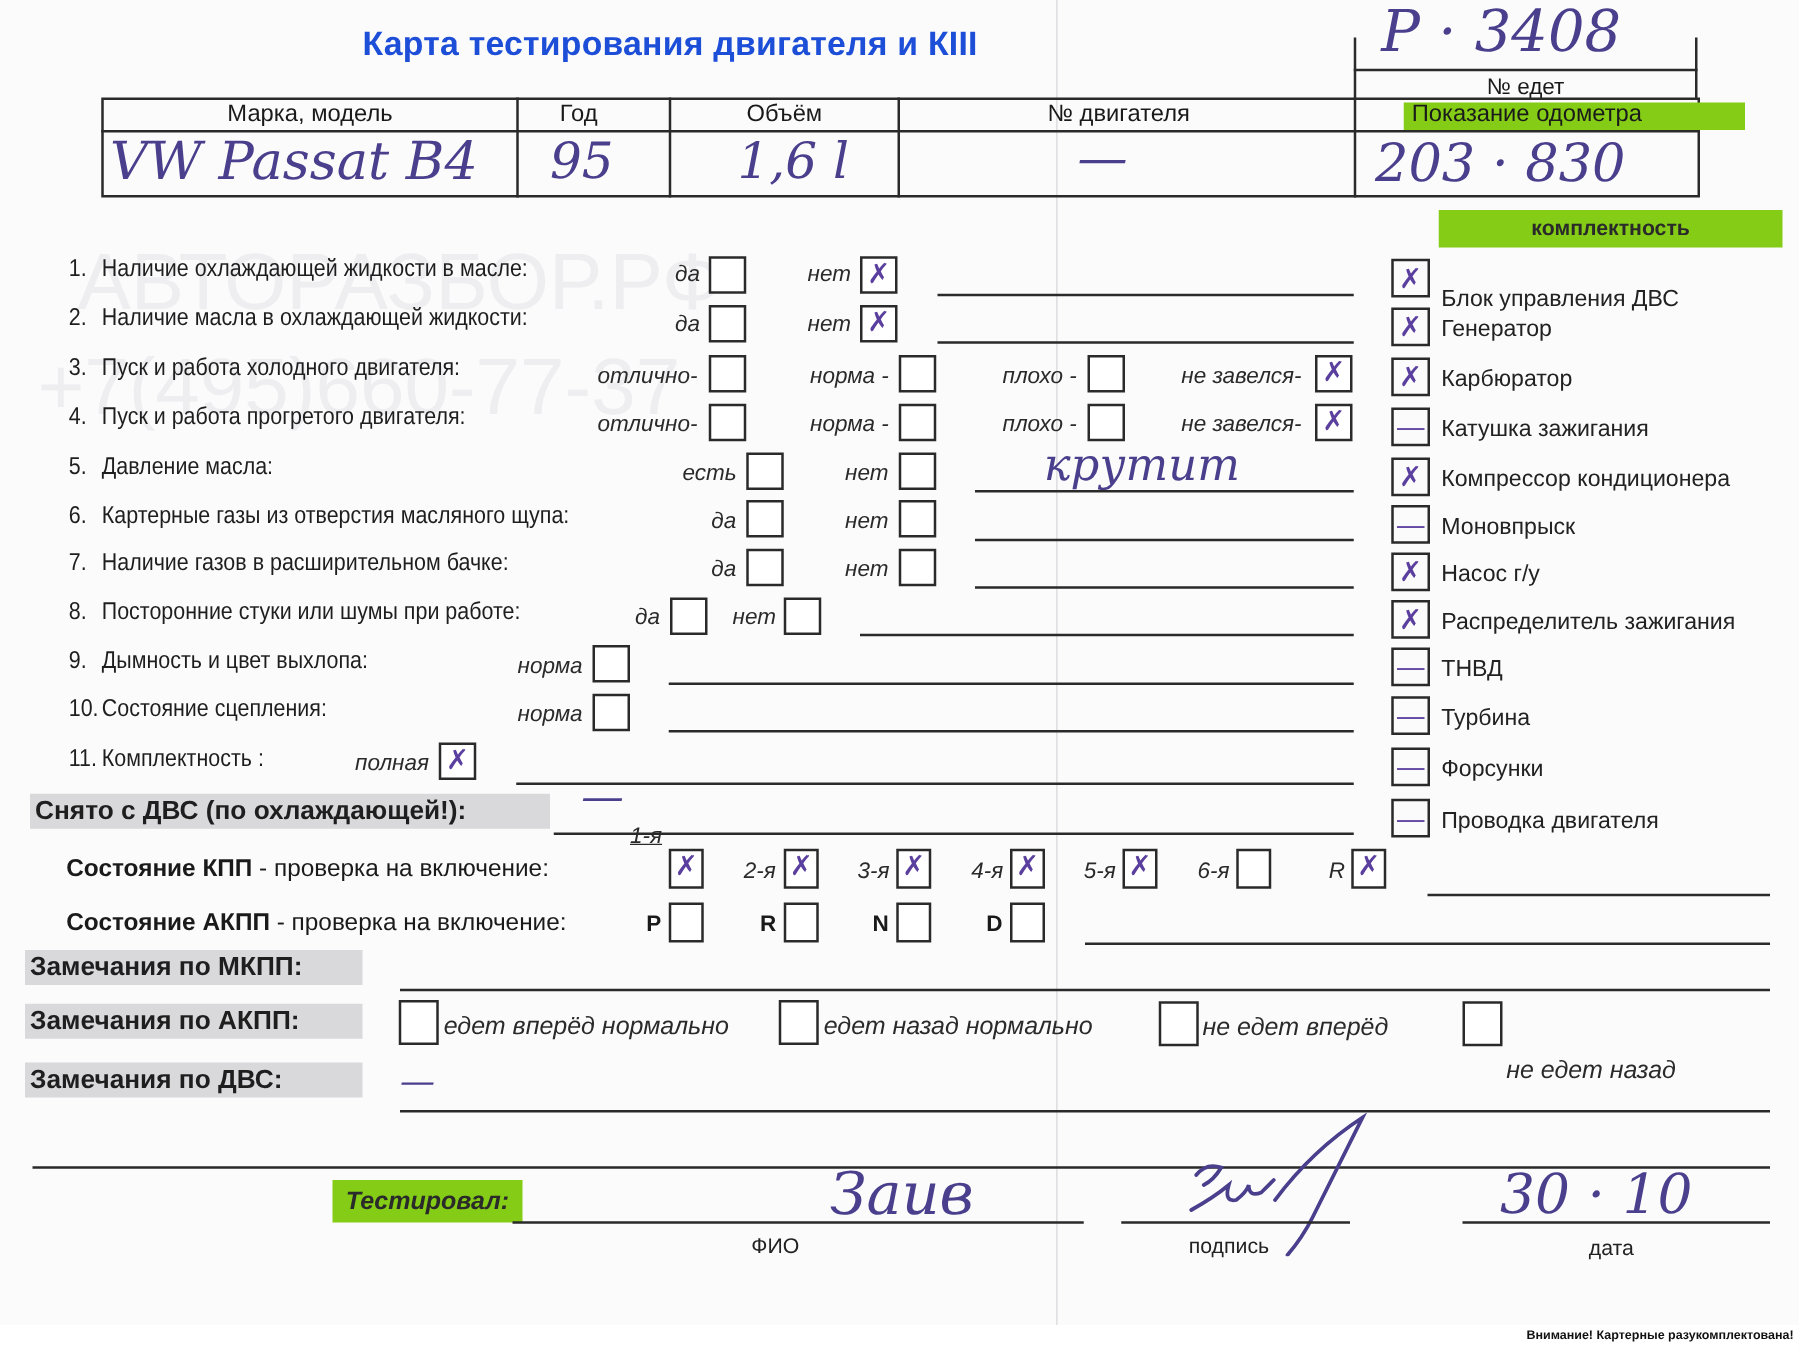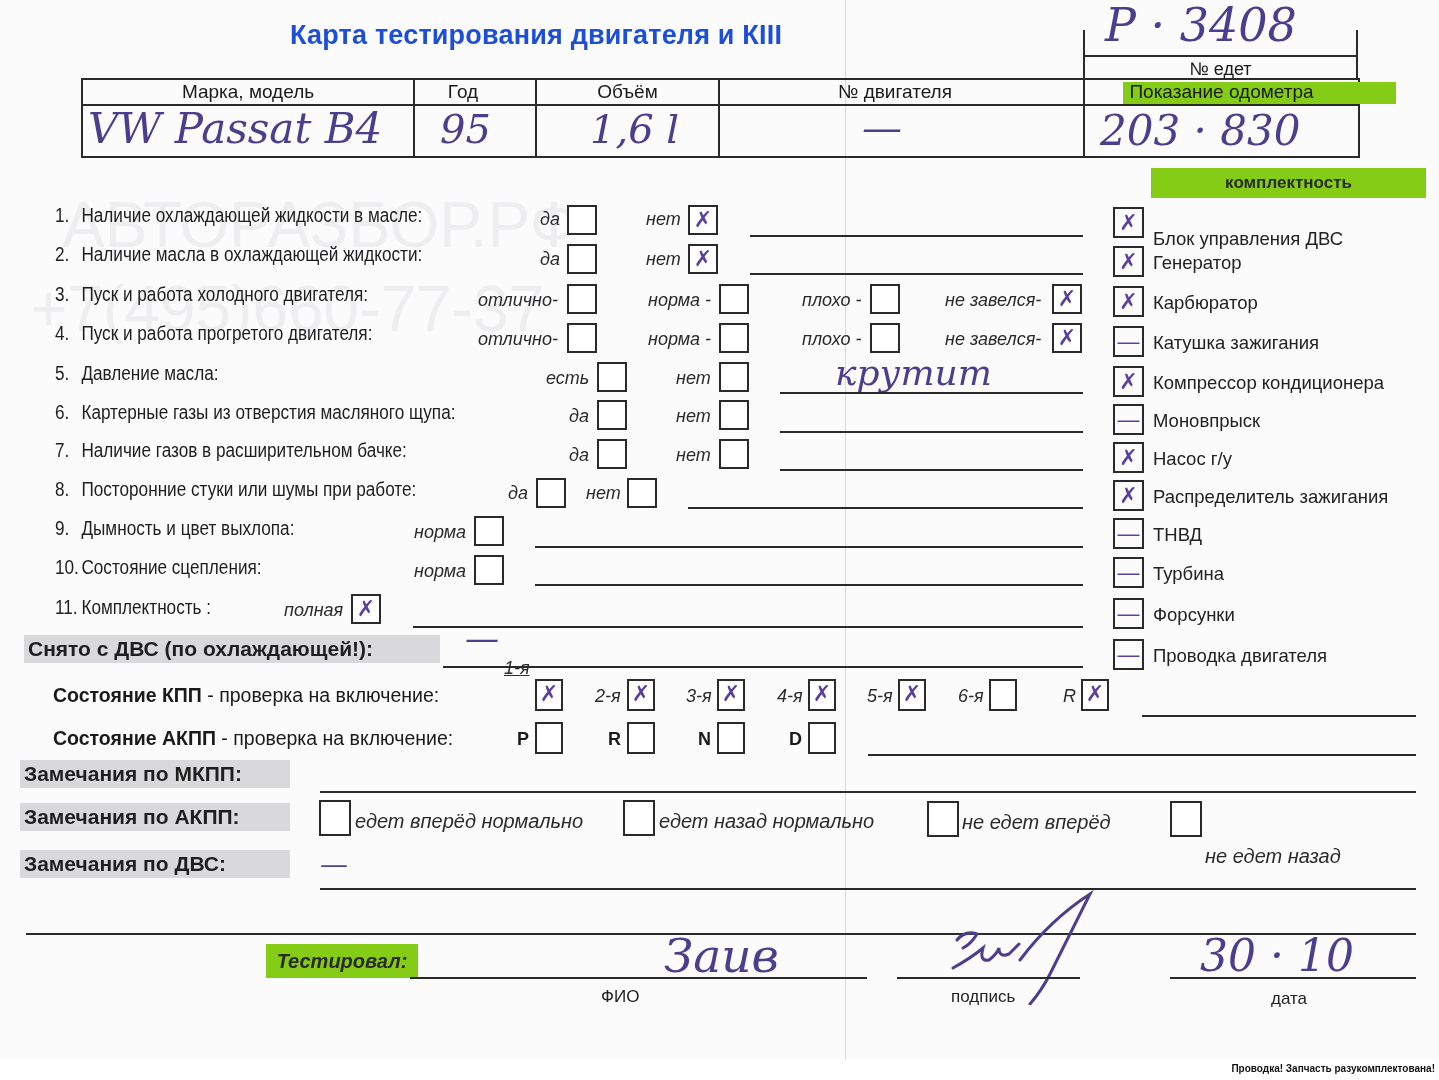--- a/index.html
+++ b/index.html
@@ -244,13 +244,13 @@
   <path d="M12 50 q8-10 20-6 q-6 10-14 14 M8 78 q18-10 30-20 q-4 14 6 12 q8-6 10-12 q0 10 10 6 q6-6 10-10 M75 70 q30-40 70-66 q-20 40-40 80 q-8 16-20 30" stroke="#4a3f8c" stroke-width="3" fill="none" stroke-linecap="round"></path>
 </svg>
 <div class="hline" style="left:897px; top:977px; width:183px;"></div>
 <div class="small" style="left:951px; top:987px;">подпись</div>
 
 <div class="abs hand" style="left:1200px; top:930px; font-size:44px;">30 · 10</div>
 <div class="hline" style="left:1170px; top:977px; width:246px;"></div>
 <div class="small" style="left:1271px; top:989px;">дата</div>
 
 <div class="abs" style="left:0; top:1060px; width:1439px; height:20px; background:#ffffff;"></div>
-<div class="abs" style="right:4px; top:1063px; font-size:10px; font-weight:bold; white-space:nowrap; color:#111;">Проводка! Запчасть разукомплектована!</div>
+<div class="abs" style="right:4px; top:1063px; font-size:10px; font-weight:bold; white-space:nowrap; color:#111;">Внимание! Картерные разукомплектована!</div>
 
 </body></html>

